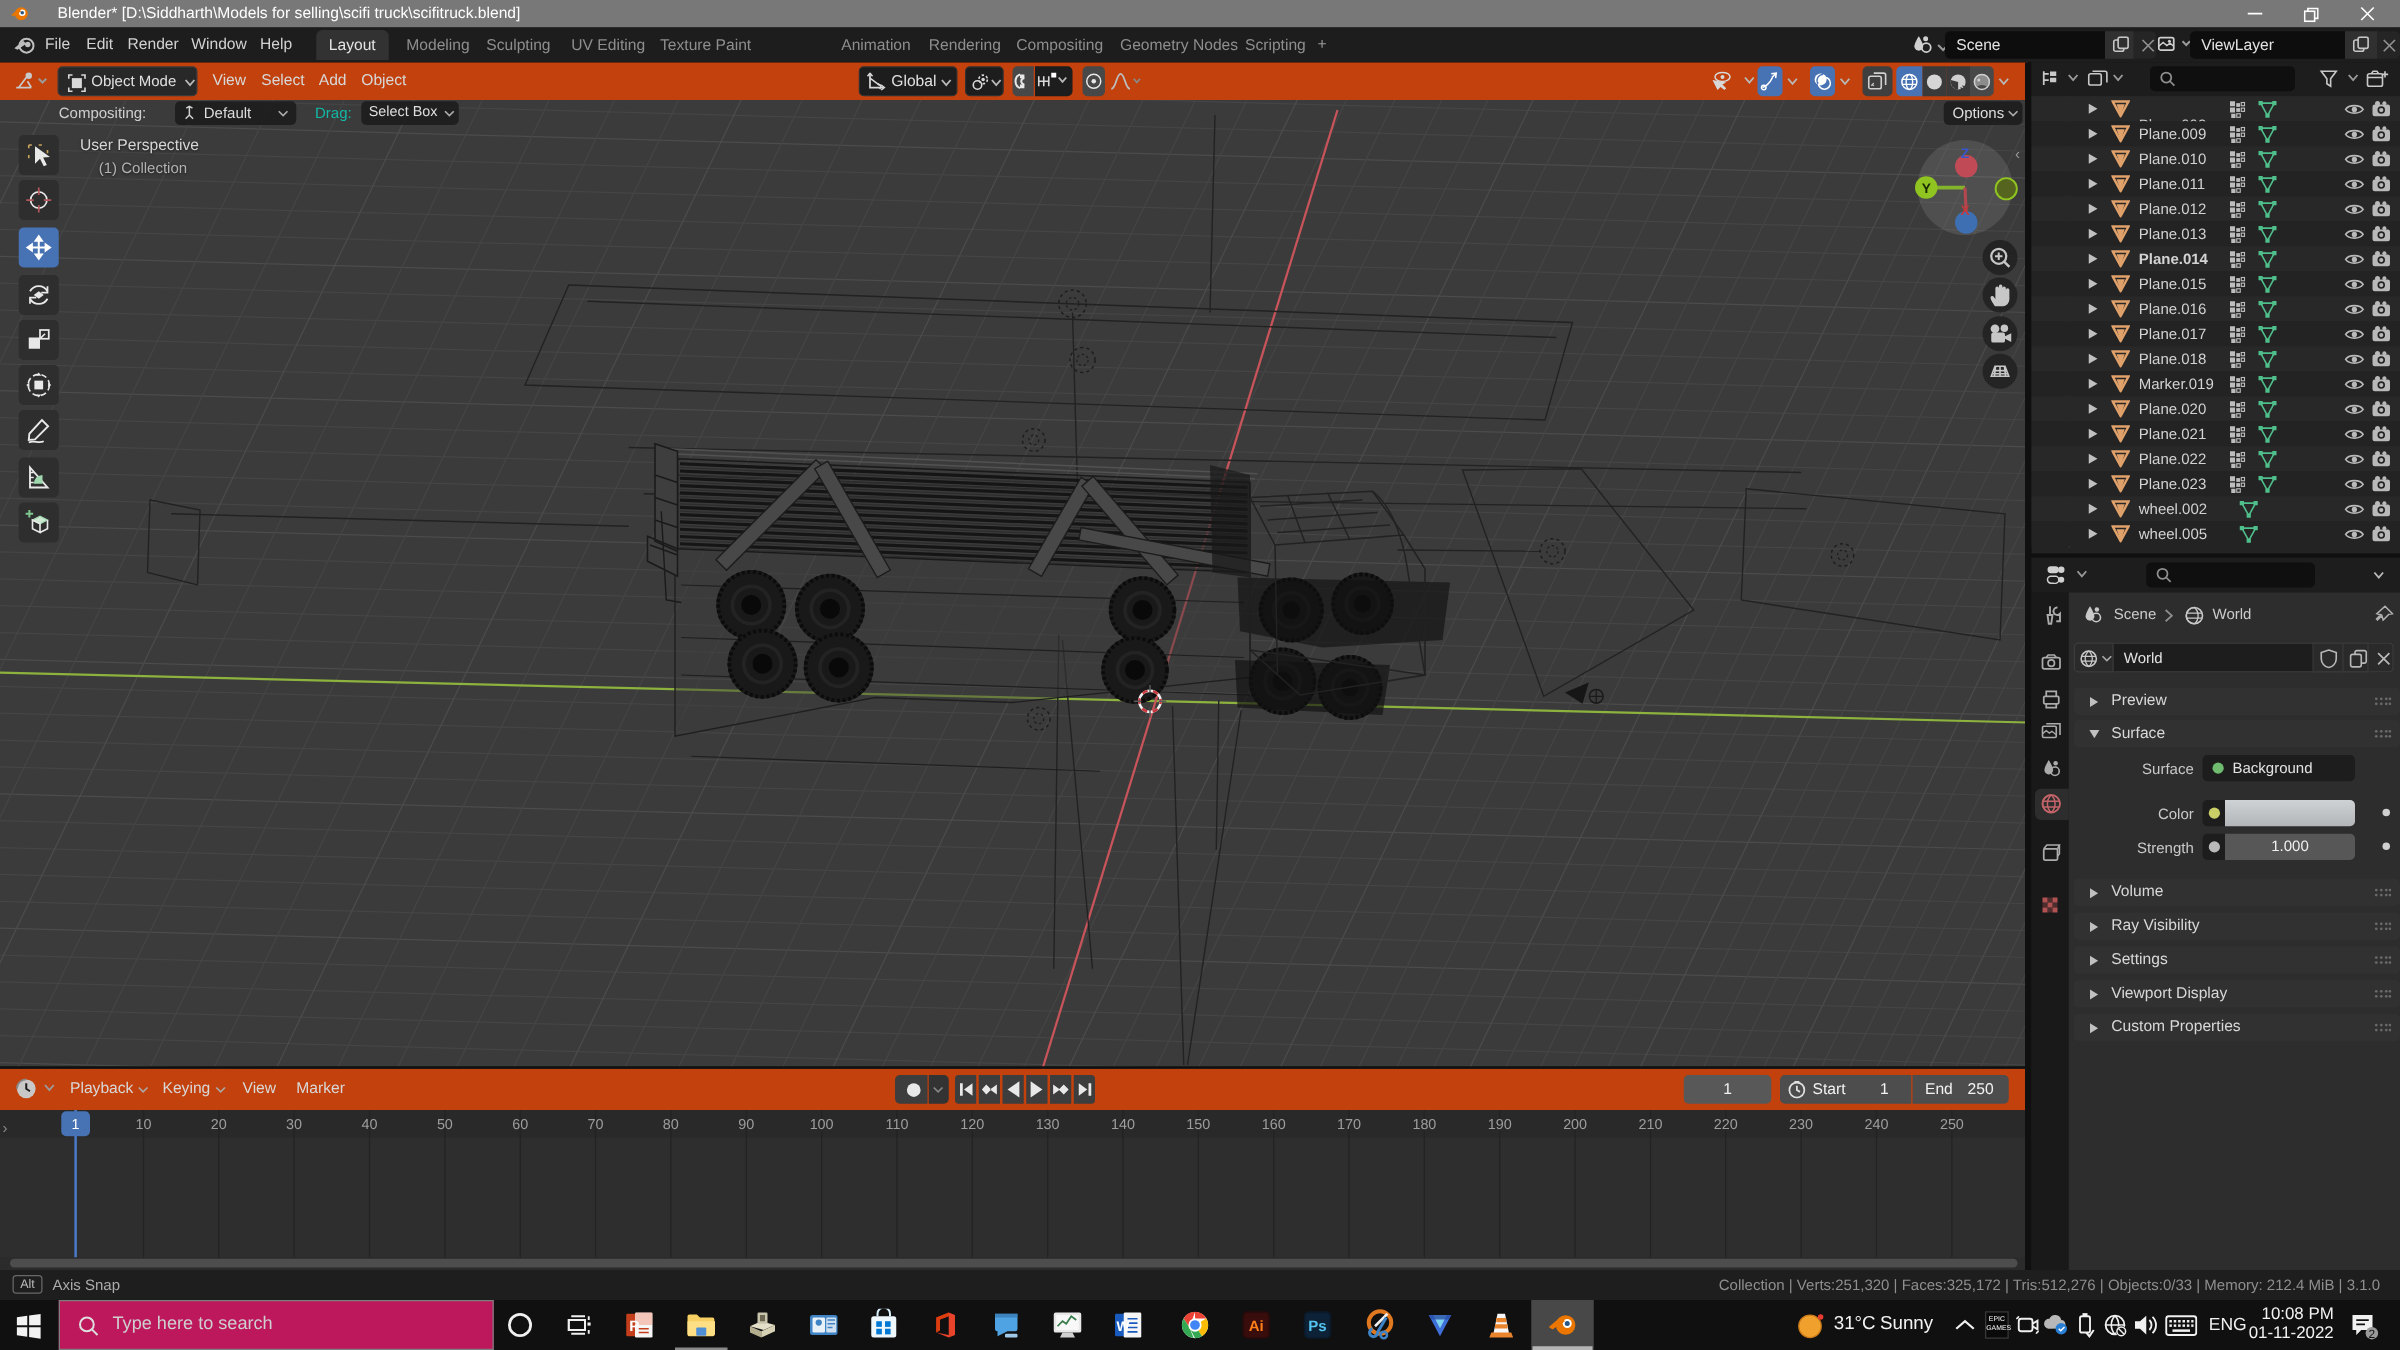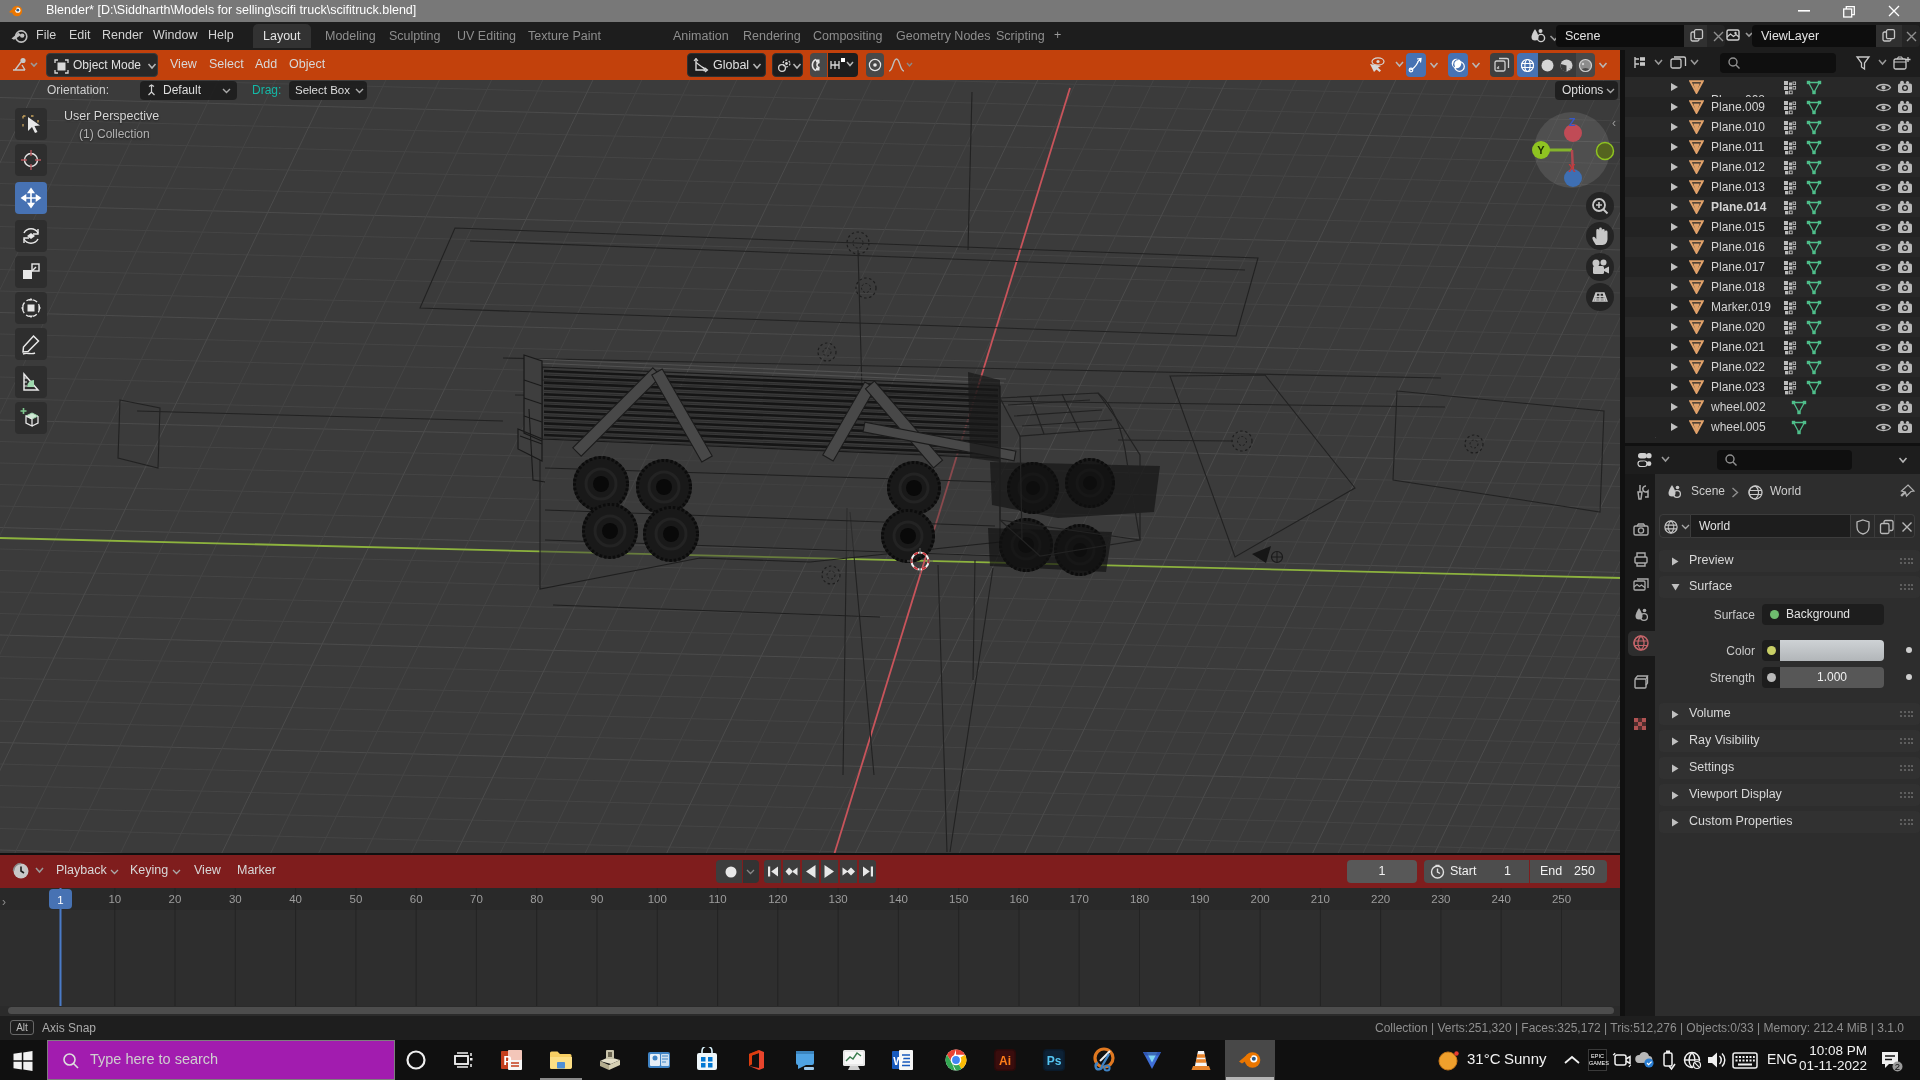--- a/index.html
+++ b/index.html
@@ -28,21 +28,21 @@
 
 #outliner { left:1625px; top:50px; width:295px; height:393px; background:#232323; }
 #outliner-head { position:absolute; left:0; top:0; width:295px; height:27px; background:#1d1d1d; }
 
 
 #props { left:1625px; top:446px; width:295px; height:570px; background:#2d2d2d; font-size:12px; color:#c6c6c6; }
 #props-tabs { position:absolute; left:0; top:0; width:30px; height:570px; background:#191919; }
 
 
 #timeline { left:0; top:855px; width:1622px; height:161px; background:#2b2b2b; }
-#tl-head { position:absolute; left:0; top:0; width:1622px; height:33px; background:#7f1d1d; color:#d8d8d8; font-size:12.5px; }
+#tl-head { position:absolute; left:0; top:0; width:1622px; height:33px; background:#c2410c; color:#d8d8d8; font-size:12.5px; }
 
 
 #statusbar { left:0; top:1016px; width:1920px; height:24px; background:#1e1e1e; color:#989898; font-size:11.5px; }
 
 
 #taskbar { left:0; top:1040px; width:1920px; height:40px; background:#101010; color:#e8e8e8; }
 
 .sep-v { position:absolute; background:#101010; }
 .sep-h { position:absolute; background:#101010; }
 </style>
@@ -488,21 +488,21 @@
       </g>
       <path d="M1252 474 L1271 466 L1266 483 Z" fill="#161616"></path>
       <circle cx="1277" cy="477" r="5.5" fill="none" stroke="#1a1a1a" stroke-width="1.2"></circle>
       <path d="M1272 477 h10 M1277 472 v10" stroke="#1a1a1a" stroke-width="1"></path>
       <circle cx="920" cy="481" r="8.5" fill="none" stroke="#f0f0f0" stroke-width="2"></circle>
       <circle cx="920" cy="481" r="8.5" fill="none" stroke="#c8363c" stroke-width="2" stroke-dasharray="4.45 4.45" stroke-dashoffset="2.2"></circle>
       <path d="M920 468 v6 M920 488 v6 M907 481 h6 M927 481 h6" stroke="#5a5a5a" stroke-width="1.2"></path>
     </svg>
     <div class="abs" style="left:64px;top:29px;color:#d6d6d6;font-size:12.5px;text-shadow:0 1px 2px #00000088;">User Perspective</div>
     <div class="abs" style="left:79px;top:47px;color:#b2b2b2;font-size:12px;text-shadow:0 1px 2px #00000088;">(1) Collection</div>
-    <div class="abs" style="left:47px;top:3px;color:#cfcfcf;font-size:12px;">Orientation:</div>
+    <div class="abs" style="left:47px;top:3px;color:#cfcfcf;font-size:12px;">Compositing:</div>
     <div class="abs" style="left:140px;top:1px;width:97px;height:19px;background:#1d1d1de6;border-radius:4px;color:#dedede;font-size:12px;">
  <svg class="abs" style="left:5px;top:3px" width="13" height="13" viewBox="0 0 13 13">
         <path d="M6.5 1 v7 M6.5 8 l-3 3 M6.5 8 l3 3 M4 2.5 l2.5 -1.5 l2.5 1.5" stroke="#d0d0d0" stroke-width="1.2" fill="none"></path>
       </svg>
  <span style="position:absolute;left:23px;top:2px;">Default</span>
  <svg class="abs" style="left:82px;top:7px" width="9" height="6" viewBox="0 0 9 6">
         <path d="M1 1 l3.5 3.5 L8 1" stroke="#aaa" stroke-width="1.4" fill="none"></path>
       </svg>
     </div>
     <div class="abs" style="left:252px;top:3px;color:#14b8a6;font-size:12px;">Drag:</div>
@@ -1740,21 +1740,21 @@
   </div>
 <div id="taskbar" class="abs">
     <svg class="abs" style="left:12px;top:10px" width="22" height="22" viewBox="0 0 22 22">
       <g fill="#f2f2f2">
         <path d="M1.5 3.8 L9.8 2.6 V10.2 H1.5 Z"></path>
         <path d="M11.3 2.4 L20.5 1.1 V10.2 H11.3 Z"></path>
         <path d="M1.5 11.8 H9.8 V19.4 L1.5 18.2 Z"></path>
         <path d="M11.3 11.8 H20.5 V20.9 L11.3 19.6 Z"></path>
       </g>
     </svg>
-    <div class="abs" style="left:47px;top:0;width:348px;height:40px;background:#a21caf;border:1px solid #7e7e7e;">
+    <div class="abs" style="left:47px;top:0;width:348px;height:40px;background:#be185d;border:1px solid #7e7e7e;">
  <svg class="abs" style="left:14px;top:11px" width="18" height="18" viewBox="0 0 18 18">
         <circle cx="7.5" cy="7.5" r="5.5" fill="none" stroke="#dedede" stroke-width="1.6"></circle>
         <path d="M11.5 11.5 l4.5 4.5" stroke="#dedede" stroke-width="1.6"></path>
       </svg>
  <span class="abs" style="left:42px;top:10px;color:#cfcfcf;font-size:14.5px;">Type here to search</span>
 </div>
     <svg class="abs" style="left:405px;top:9px" width="22" height="22" viewBox="0 0 22 22">
       <circle cx="11" cy="11" r="8.5" fill="none" stroke="#f0f0f0" stroke-width="2.2"></circle>
     </svg>
     <svg class="abs" style="left:452px;top:9px" width="24" height="22" viewBox="0 0 24 22">

